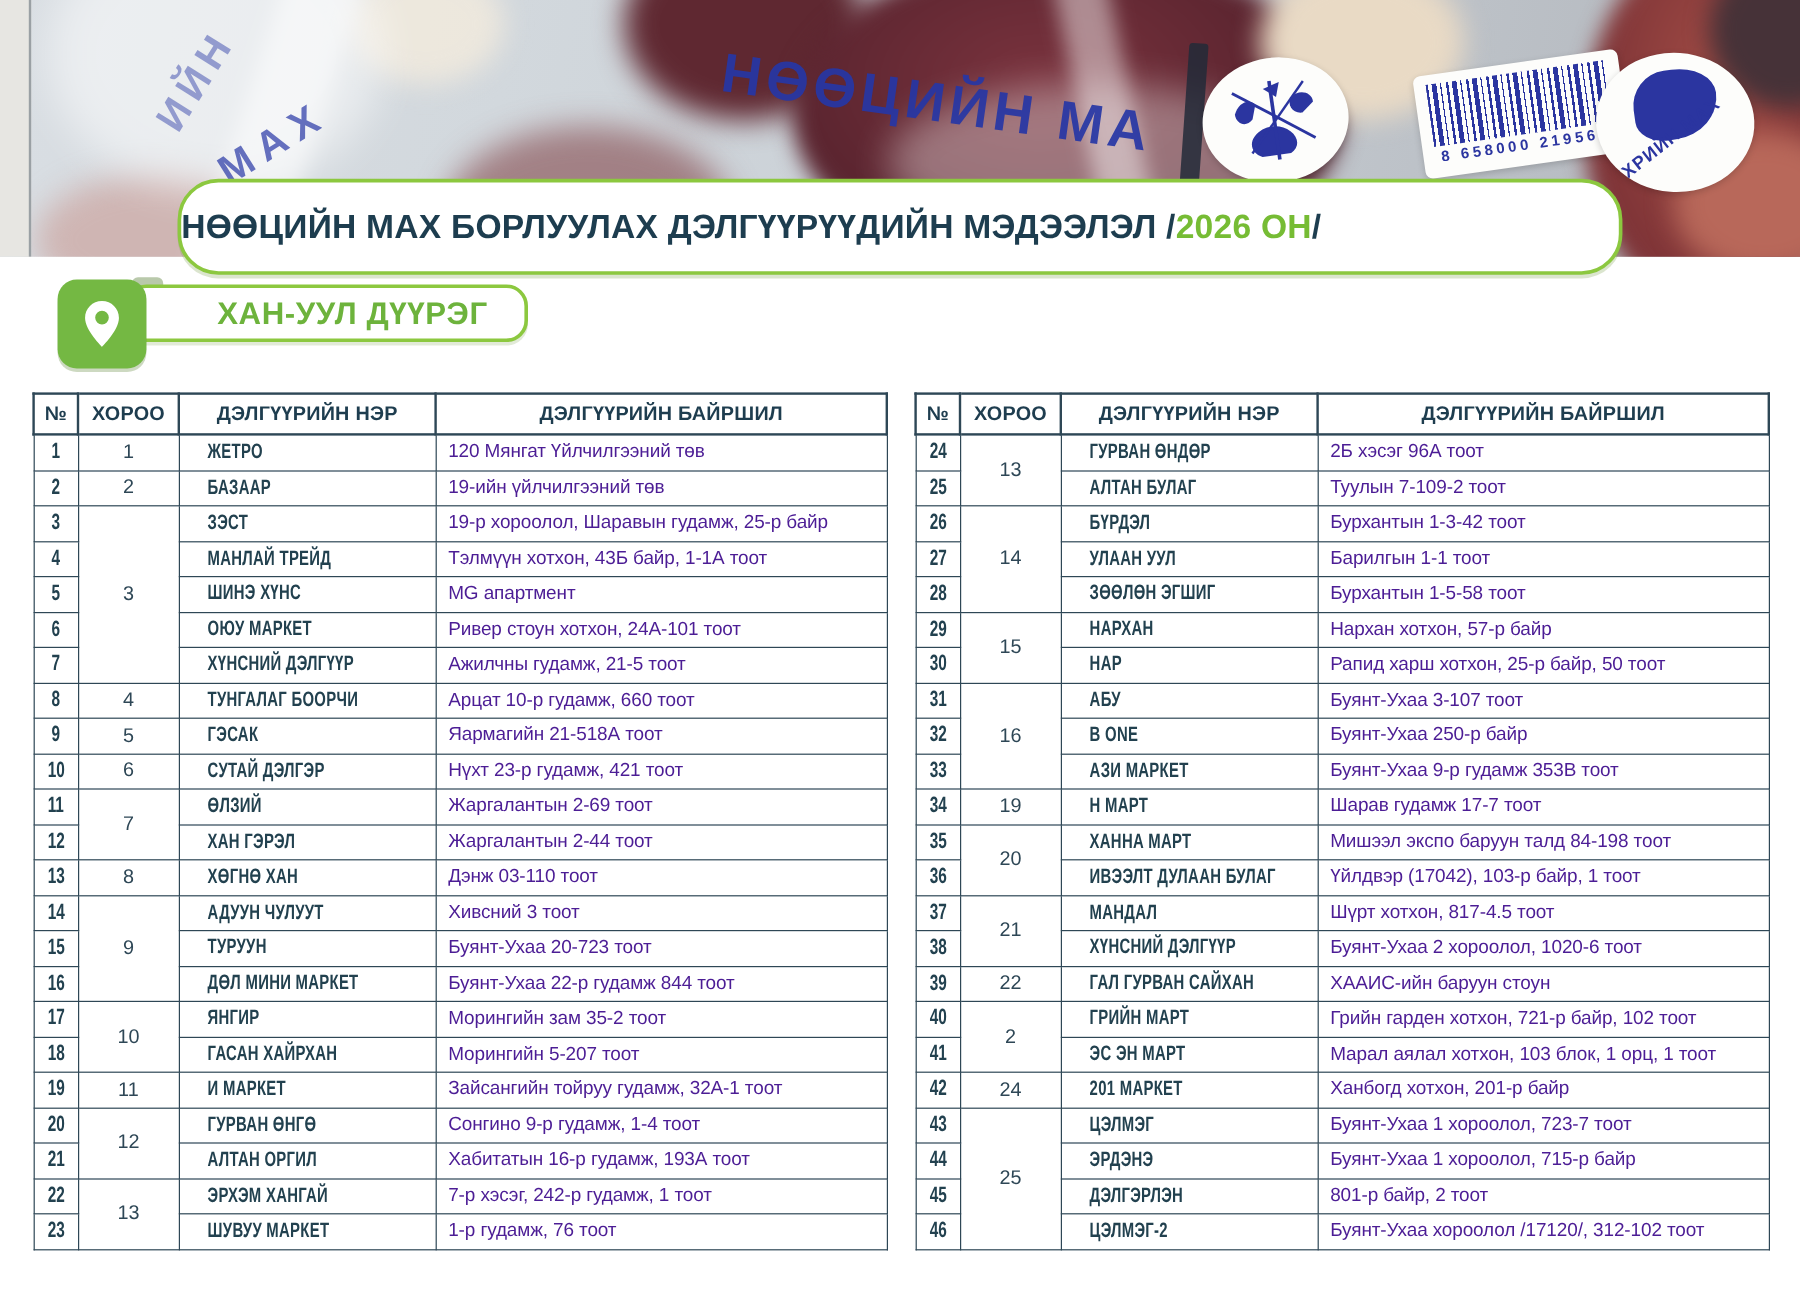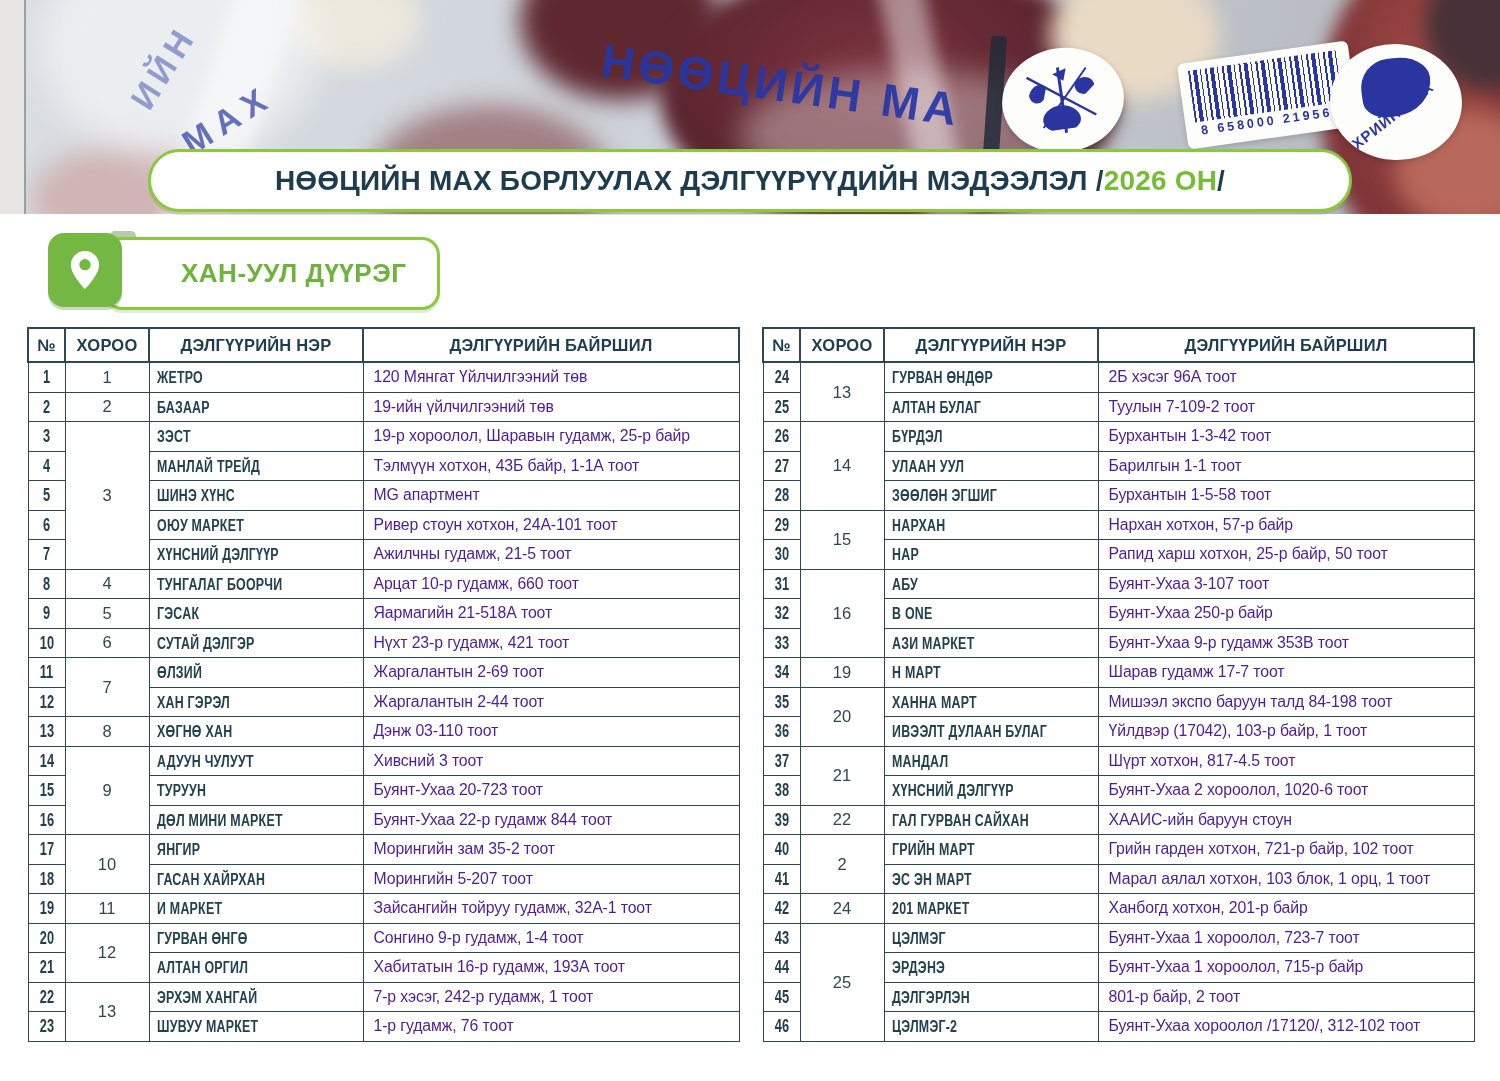--- a/index.html
+++ b/index.html
@@ -50,33 +50,33 @@
     height:52px;
     background:repeating-linear-gradient(90deg,#2b35a0 0 2px,transparent 2px 5px,#2b35a0 5px 9px,transparent 9px 12px,#2b35a0 12px 13px,transparent 13px 17px);
   }
   .barcode-digits{margin-top:2px;font-size:12.5px;letter-spacing:3px;color:#2b35a0;font-weight:bold;text-align:center;white-space:nowrap;}
   .sticker-beef{left:1330px;top:44px;width:132px;height:116px;border-radius:50%;transform:rotate(4deg);overflow:hidden;}
   .beef-glyph{position:absolute;left:30px;top:14px;width:70px;height:58px;background:#2b35a0;border-radius:46% 54% 60% 40%/55% 45% 65% 35%;transform:rotate(-12deg);}
   .beef-text{position:absolute;left:6px;top:66px;transform:rotate(-42deg);font-size:15px;font-weight:bold;color:#2b35a0;letter-spacing:1px;white-space:nowrap;}
 
   
   .banner{
-    position:absolute;left:148px;top:149px;width:1204px;height:63px;box-sizing:border-box;
+    position:absolute;left:148px;top:149px;width:1204px;height:80px;box-sizing:border-box;
     background:#ffffff;border:3.5px solid #8CC83F;border-radius:34px;
-    display:flex;align-items:center;justify-content:center;
+    display:flex;align-items:center;justify-content:flex-start;
     box-shadow:0 3px 0 rgba(110,150,60,0.25);
   }
   .banner .t{font-size:28px;font-weight:bold;color:#1D3D4F;letter-spacing:0.2px;white-space:nowrap;}
   .banner .t-green{color:#76BC34;}
 
   
   .district{position:absolute;left:48px;top:231px;width:440px;height:78px;}
   .d-tab{position:absolute;left:62px;top:0px;width:26px;height:22px;background:#b9c9ab;border-radius:5px;}
   .d-pill{
-    position:absolute;left:56px;top:6px;width:336px;height:73px;box-sizing:border-box;
+    position:absolute;left:56px;top:6px;width:336px;height:48px;box-sizing:border-box;
     background:#ffffff;border:3px solid #8CC83F;border-radius:18px;
     display:flex;align-items:center;padding-left:74px;
     box-shadow:0 3px 0 rgba(110,150,60,0.2);
   }
   .d-square{
     position:absolute;left:0;top:2px;width:74px;height:74px;background:#74B843;border-radius:16px;
     display:flex;align-items:center;justify-content:center;
     box-shadow:0 3px 0 rgba(90,130,50,0.3);
   }
   .d-label{font-size:26px;font-weight:bold;color:#6DB33C;letter-spacing:0.5px;white-space:nowrap;}
@@ -87,21 +87,21 @@
   .tbl-right{left:762px;}
   .tbl th,.tbl td{border:1.8px solid #2E4756;overflow:hidden;white-space:nowrap;}
   .tbl th{
     height:30px;font-size:16.5px;font-weight:bold;color:#1E3D4F;text-align:center;
     letter-spacing:0.2px;border-width:2.2px;
   }
   .tbl td{height:28.5px;font-size:15.5px;color:#22414F;padding:0;vertical-align:middle;}
   td.c-no{text-align:center;}
   td.c-no span{display:inline-block;font-weight:bold;font-size:16px;transform:scale(0.8,1.15);}
   td.c-kh{text-align:center;font-size:16.5px;color:#2E4756;}
-  td.c-nm{padding-left:7px;}
+  td.c-nm{padding-left:23px;}
   td.c-nm span{display:inline-block;font-weight:bold;font-size:15.5px;letter-spacing:0.3px;transform:scale(0.8,1.12);transform-origin:left center;}
   td.c-ad{padding-left:10px;font-size:15.8px;color:#4c1d95;letter-spacing:-0.1px;}
 </style>
 </head>
 <body>
 
 <div class="photo">
   <div class="blob b-meat2"></div>
   <div class="blob b-meat1"></div>
   <div class="blob b-bone1"></div>

